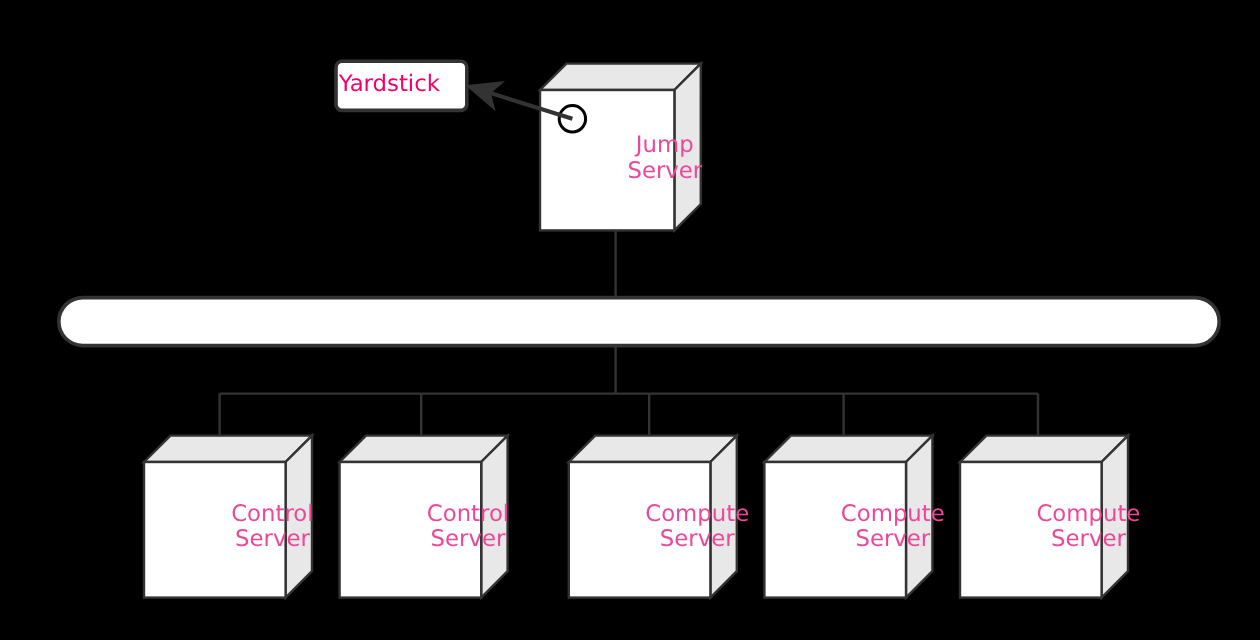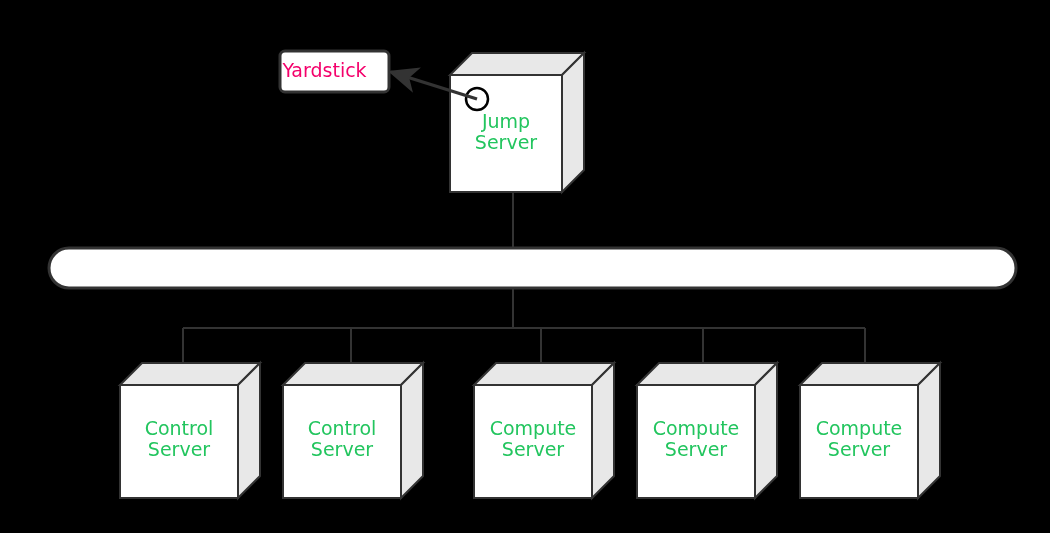--- a/index.html
+++ b/index.html
@@ -23,23 +23,24 @@
     height: 533px;
   }
   .node-label {
     position: absolute;
     text-align: center;
     line-height: 1.12;
     pointer-events: none;
     white-space: pre-line;
   }
   .server-label {
-    color: #22c55e;
+    color: #ec4899;
     font-size: 19px;
     font-family: "DejaVu Sans", sans-serif;
+    padding-left: 48px;
   }
   .yardstick-label {
     color: #F4006B;
     font-size: 19px;
     font-family: "DejaVu Sans", sans-serif;
   }
   .network-label {
     color: #252525;
     font-size: 19px;
     font-family: "DejaVu Sans", sans-serif;

